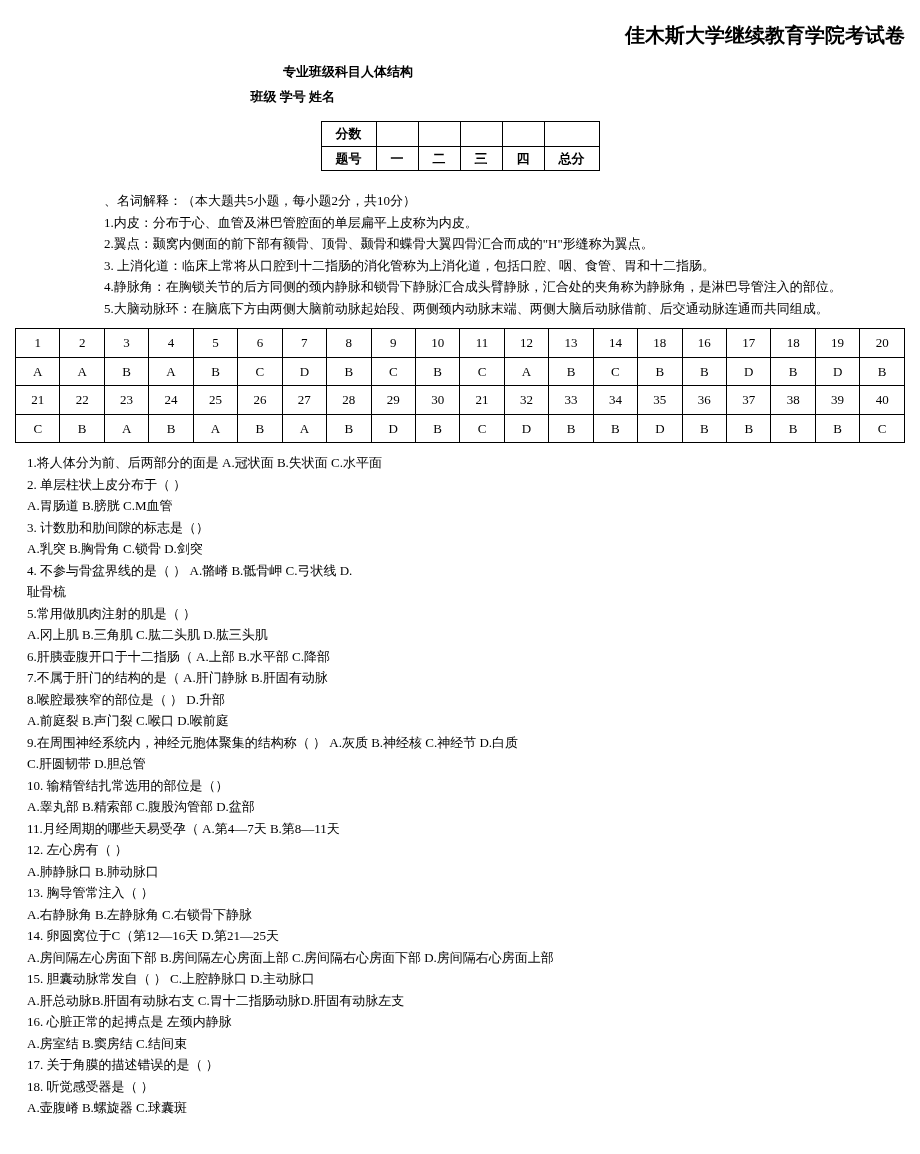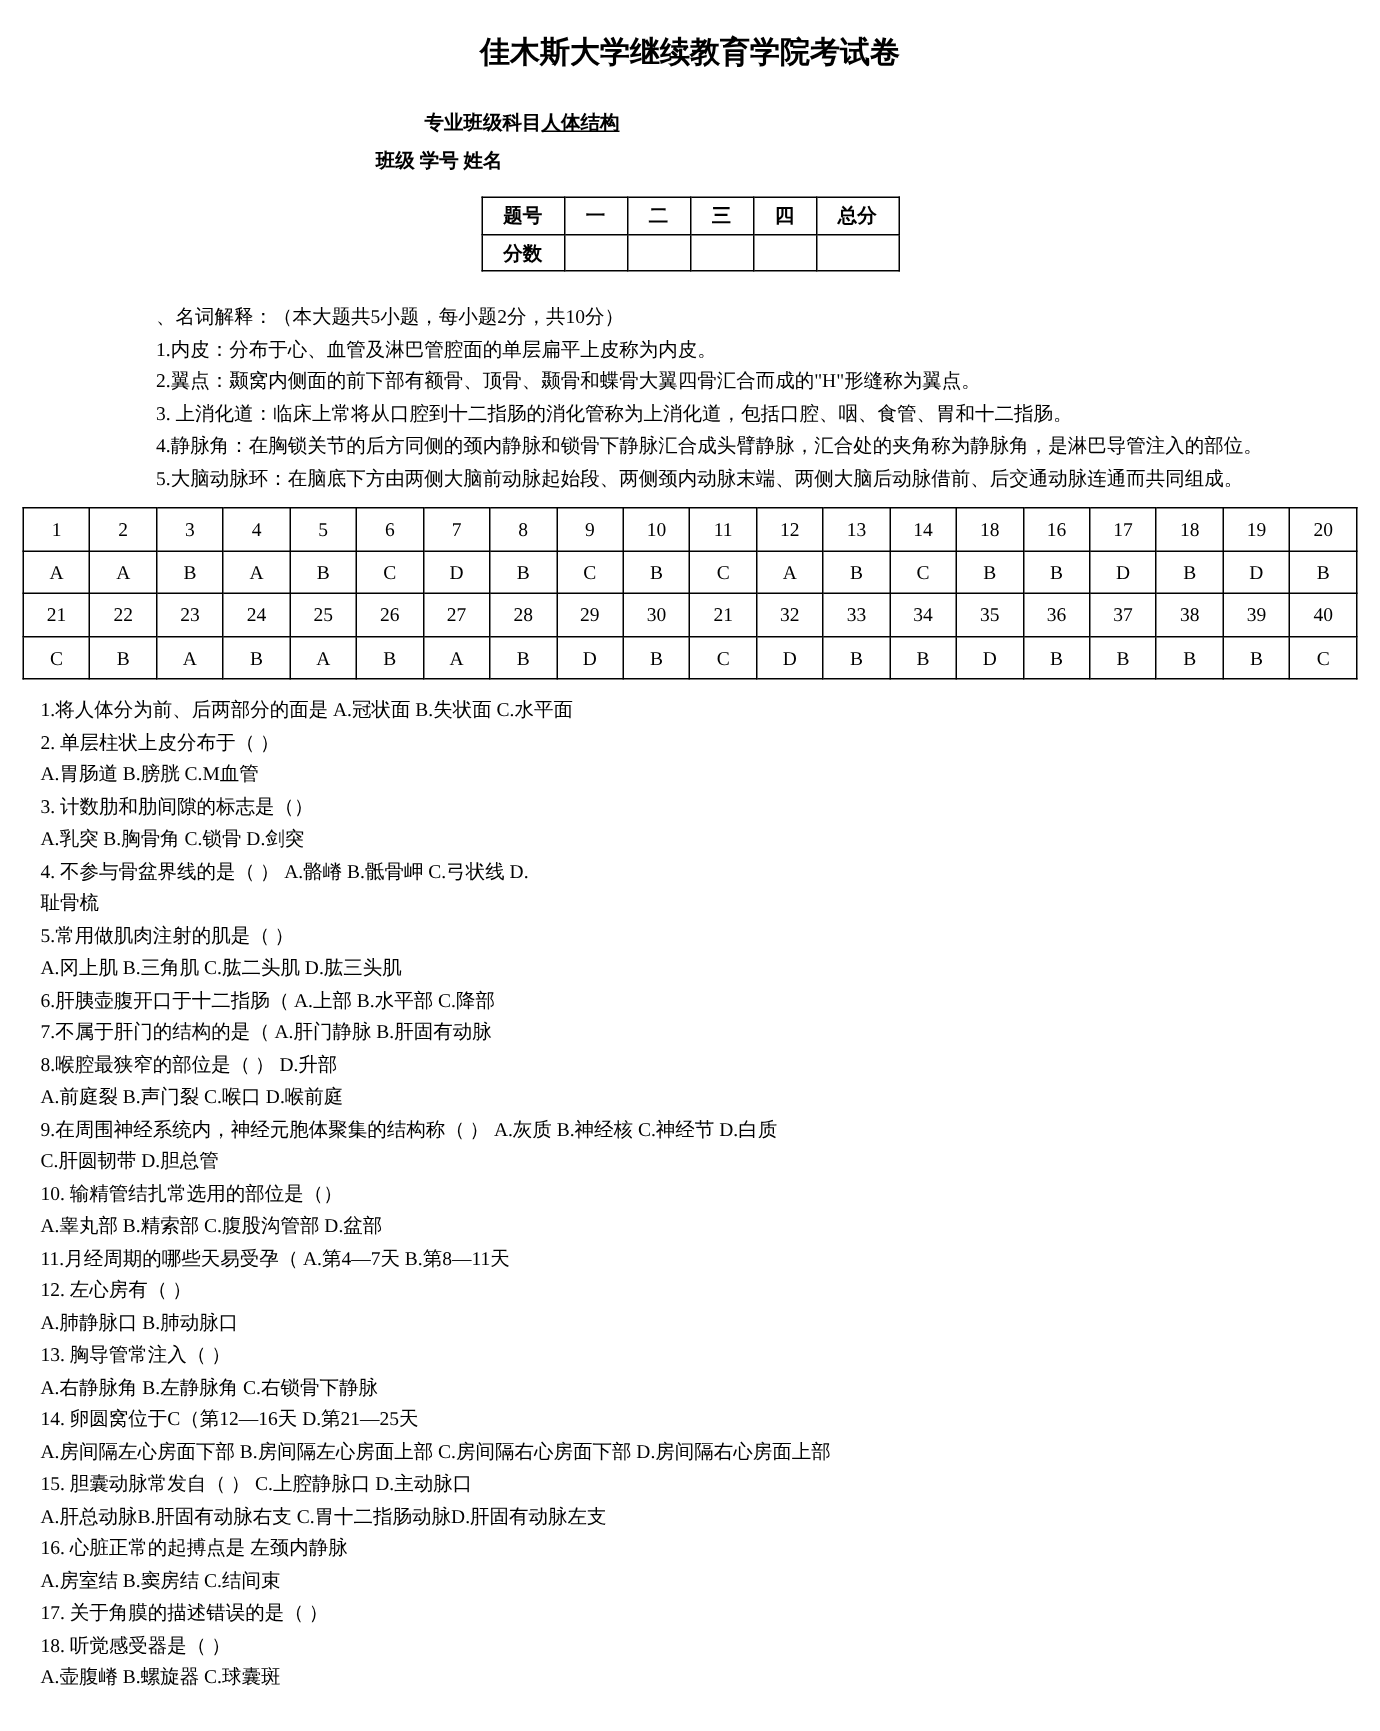--- a/index.html
+++ b/index.html
@@ -6,41 +6,40 @@
       font-family: "SimSun", "宋体", serif;
       font-size: 13px;
       line-height: 1.5;
       margin: 0;
       padding: 20px 15px;
       background: #fff;
       color: #000;
       width: 890px;
     }
     .title {
-      text-align: center;
+      text-align: right;
       font-size: 20px;
       font-weight: bold;
-      margin-bottom: 22px;
+      margin-bottom: 12px;
     }
     .header-row {
       display: flex;
       margin-bottom: 5px;
     }
     .header-left {
       width: 320px;
       text-align: right;
       font-size: 13px;
       font-weight: bold;
     }
     .header-mid {
       font-size: 13px;
       font-weight: bold;
     }
     .underline {
-      text-decoration: underline;
     }
     .score-table {
       border-collapse: collapse;
       margin: 15px auto 20px;
     }
     .score-table td, .score-table th {
       border: 1px solid #000;
       padding: 2px 14px;
       text-align: center;
       font-size: 13px;
@@ -85,34 +84,34 @@
     <span>科目</span><span class="underline">人体结构</span>
   </div>
 </div>
 <div class="header-row">
   <div class="header-left">班级 学号 姓名</div>
 </div>
 
 <table class="score-table">
   <tbody>
       <tr>
+    <td>分数</td>
+    <td></td>
+    <td></td>
+    <td></td>
+    <td></td>
+    <td></td>
+  </tr>
+  <tr>
     <td>题号</td>
     <td>一</td>
     <td>二</td>
     <td>三</td>
     <td>四</td>
     <td>总分</td>
-  </tr>
-  <tr>
-    <td>分数</td>
-    <td></td>
-    <td></td>
-    <td></td>
-    <td></td>
-    <td></td>
   </tr>
 </tbody>
   </table>
 
 <div class="content">
   <div class="item">、名词解释：（本大题共5小题，每小题2分，共10分）</div>
   <div class="item">1.内皮：分布于心、血管及淋巴管腔面的单层扁平上皮称为内皮。</div>
   <div class="item">2.翼点：颞窝内侧面的前下部有额骨、顶骨、颞骨和蝶骨大翼四骨汇合而成的"H"形缝称为翼点。</div>
   <div class="item">3. 上消化道：临床上常将从口腔到十二指肠的消化管称为上消化道，包括口腔、咽、食管、胃和十二指肠。</div>
   <div class="item">4.静脉角：在胸锁关节的后方同侧的颈内静脉和锁骨下静脉汇合成头臂静脉，汇合处的夹角称为静脉角，是淋巴导管注入的部位。</div>

